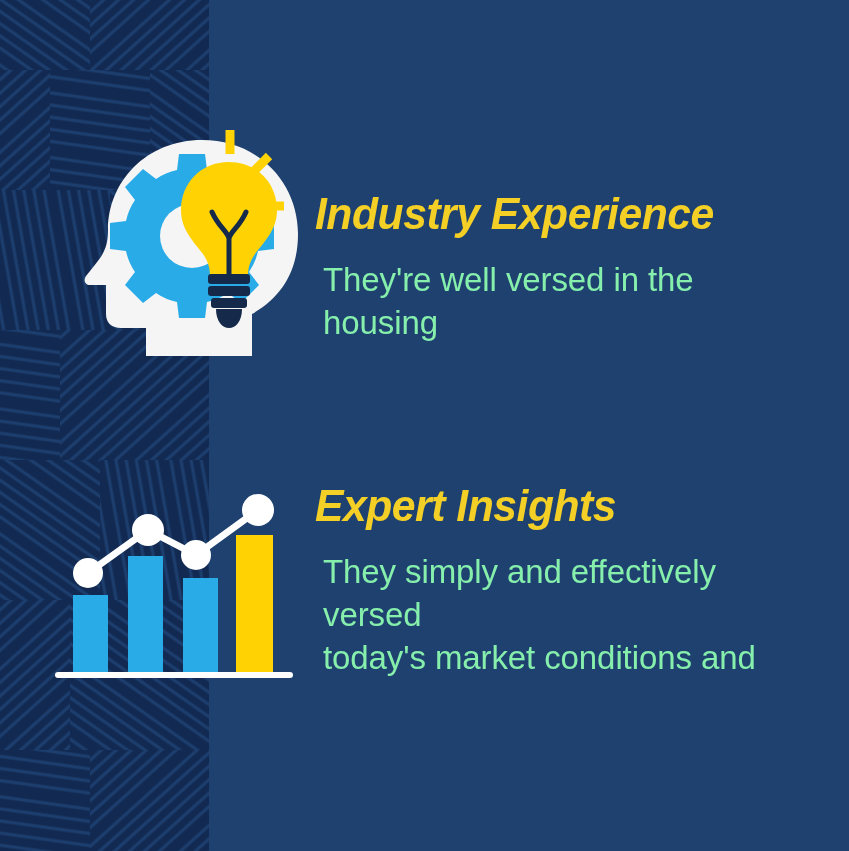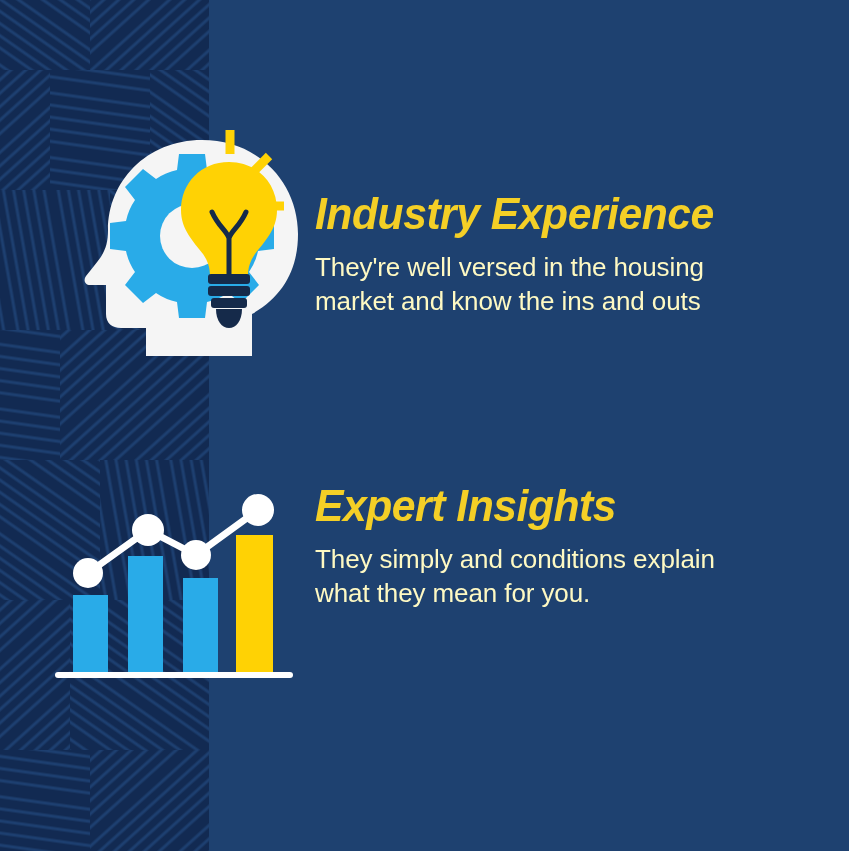--- a/index.html
+++ b/index.html
@@ -61,25 +61,25 @@
     font-size: 44px;
     font-weight: bold;
     font-style: italic;
     letter-spacing: -0.5px;
     line-height: 1.0;
     transform: scaleX(0.97);
     transform-origin: left center;
     white-space: nowrap;
   }
   .body-copy {
-    margin: 0;
+    margin: 8px;
     padding-top: 14px;
-    color: #fef9c3;
+    color: #86efac;
     font-family: "Liberation Sans", sans-serif;
-    font-size: 26px;
+    font-size: 33px;
     font-weight: 400;
     line-height: 1.31;
     letter-spacing: -0.1px;
   }
   .body-copy .ln { display: block; }
 </style>
 </head>
 <body>
 
 <div id="canvas">
@@ -230,25 +230,24 @@
       </g>
 
       <line x1="8" y1="187" x2="240" y2="187" stroke="#ffffff" stroke-width="6" stroke-linecap="round"></line>
     </svg>
   </div>
 
   <div class="block block-1">
     <h2 class="headline">Industry Experience</h2>
     <p class="body-copy">
       <span class="ln">They're well versed in the housing</span>
-      <span class="ln">market and know the ins and outs</span>
     </p>
   </div>
 
   <div class="block block-2">
     <h2 class="headline">Expert Insights</h2>
     <p class="body-copy">
-      <span class="ln">They simply and conditions explain</span>
-      <span class="ln">what they mean for you.</span>
+      <span class="ln">They simply and effectively versed</span>
+      <span class="ln">today's market conditions and</span>
     </p>
   </div>
 
 </div>
 
 </body></html>

